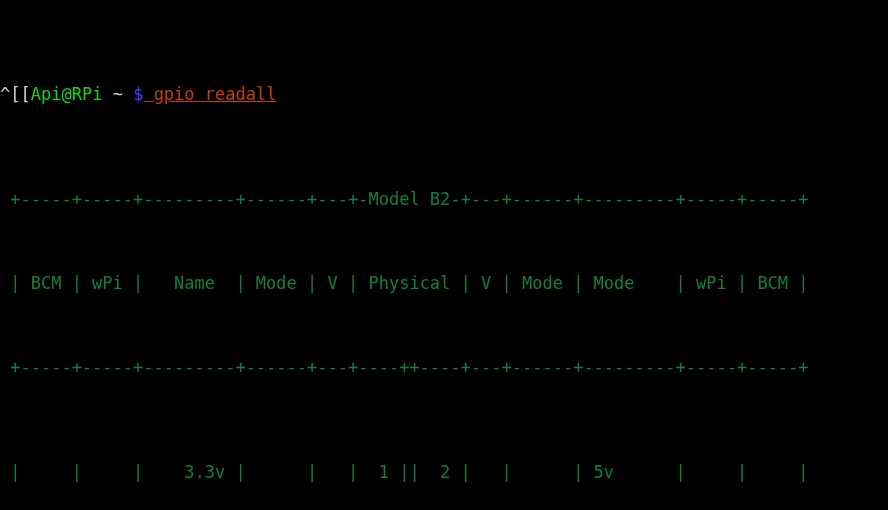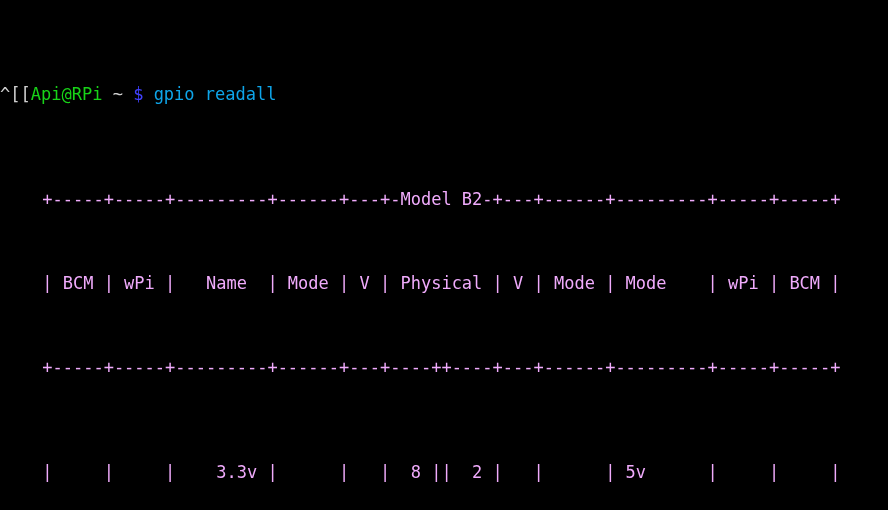--- a/index.html
+++ b/index.html
@@ -33,40 +33,40 @@
     white-space: pre;
     font-family: "DejaVu Sans Mono", "Liberation Mono", monospace;
     font-size: 17px;
     line-height: 21px;
     color: #cfcfcf;
   }
   .esc      { color: #d0d0d0; }
   .user     { color: #18d318; margin-top: 30px; }
   .tilde    { color: #d0d0d0; }
   .dollar   { color: #4040ff; }
-  .cmd      { color: #0ea5e9; }
-  .tbl      { color: #f0abfc; padding-left: 32px; }
+  .cmd      { color: #c2410c; text-decoration: underline; }
+  .tbl      { color: #15803d; }
 </style>
 </head>
 <body>
 
 <div id="terminal">
 
   
   <div class="line"><span class="esc">^[[</span><span class="user">Api@RPi</span><span class="tilde"> </span><span class="tilde">~</span><span class="tilde"> </span><span class="dollar">$</span><span class="cmd"> </span><span class="cmd">gpio readall</span></div>
 
   
   <div class="line tbl"> +-----+-----+---------+------+---+-Model B2-+---+------+---------+-----+-----+</div>
   
   <div class="line tbl"> | BCM | wPi |   Name  | Mode | V | Physical | V | Mode | Mode    | wPi | BCM |</div>
   
   <div class="line tbl"> +-----+-----+---------+------+---+----++----+---+------+---------+-----+-----+</div>
 
   
-  <div class="line tbl"> |     |     |    3.3v |      |   |  8 ||  2 |   |      | 5v      |     |     |</div>
+  <div class="line tbl"> |     |     |    3.3v |      |   |  1 ||  2 |   |      | 5v      |     |     |</div>
   
   
   
   
   
   
   
   
   
   

